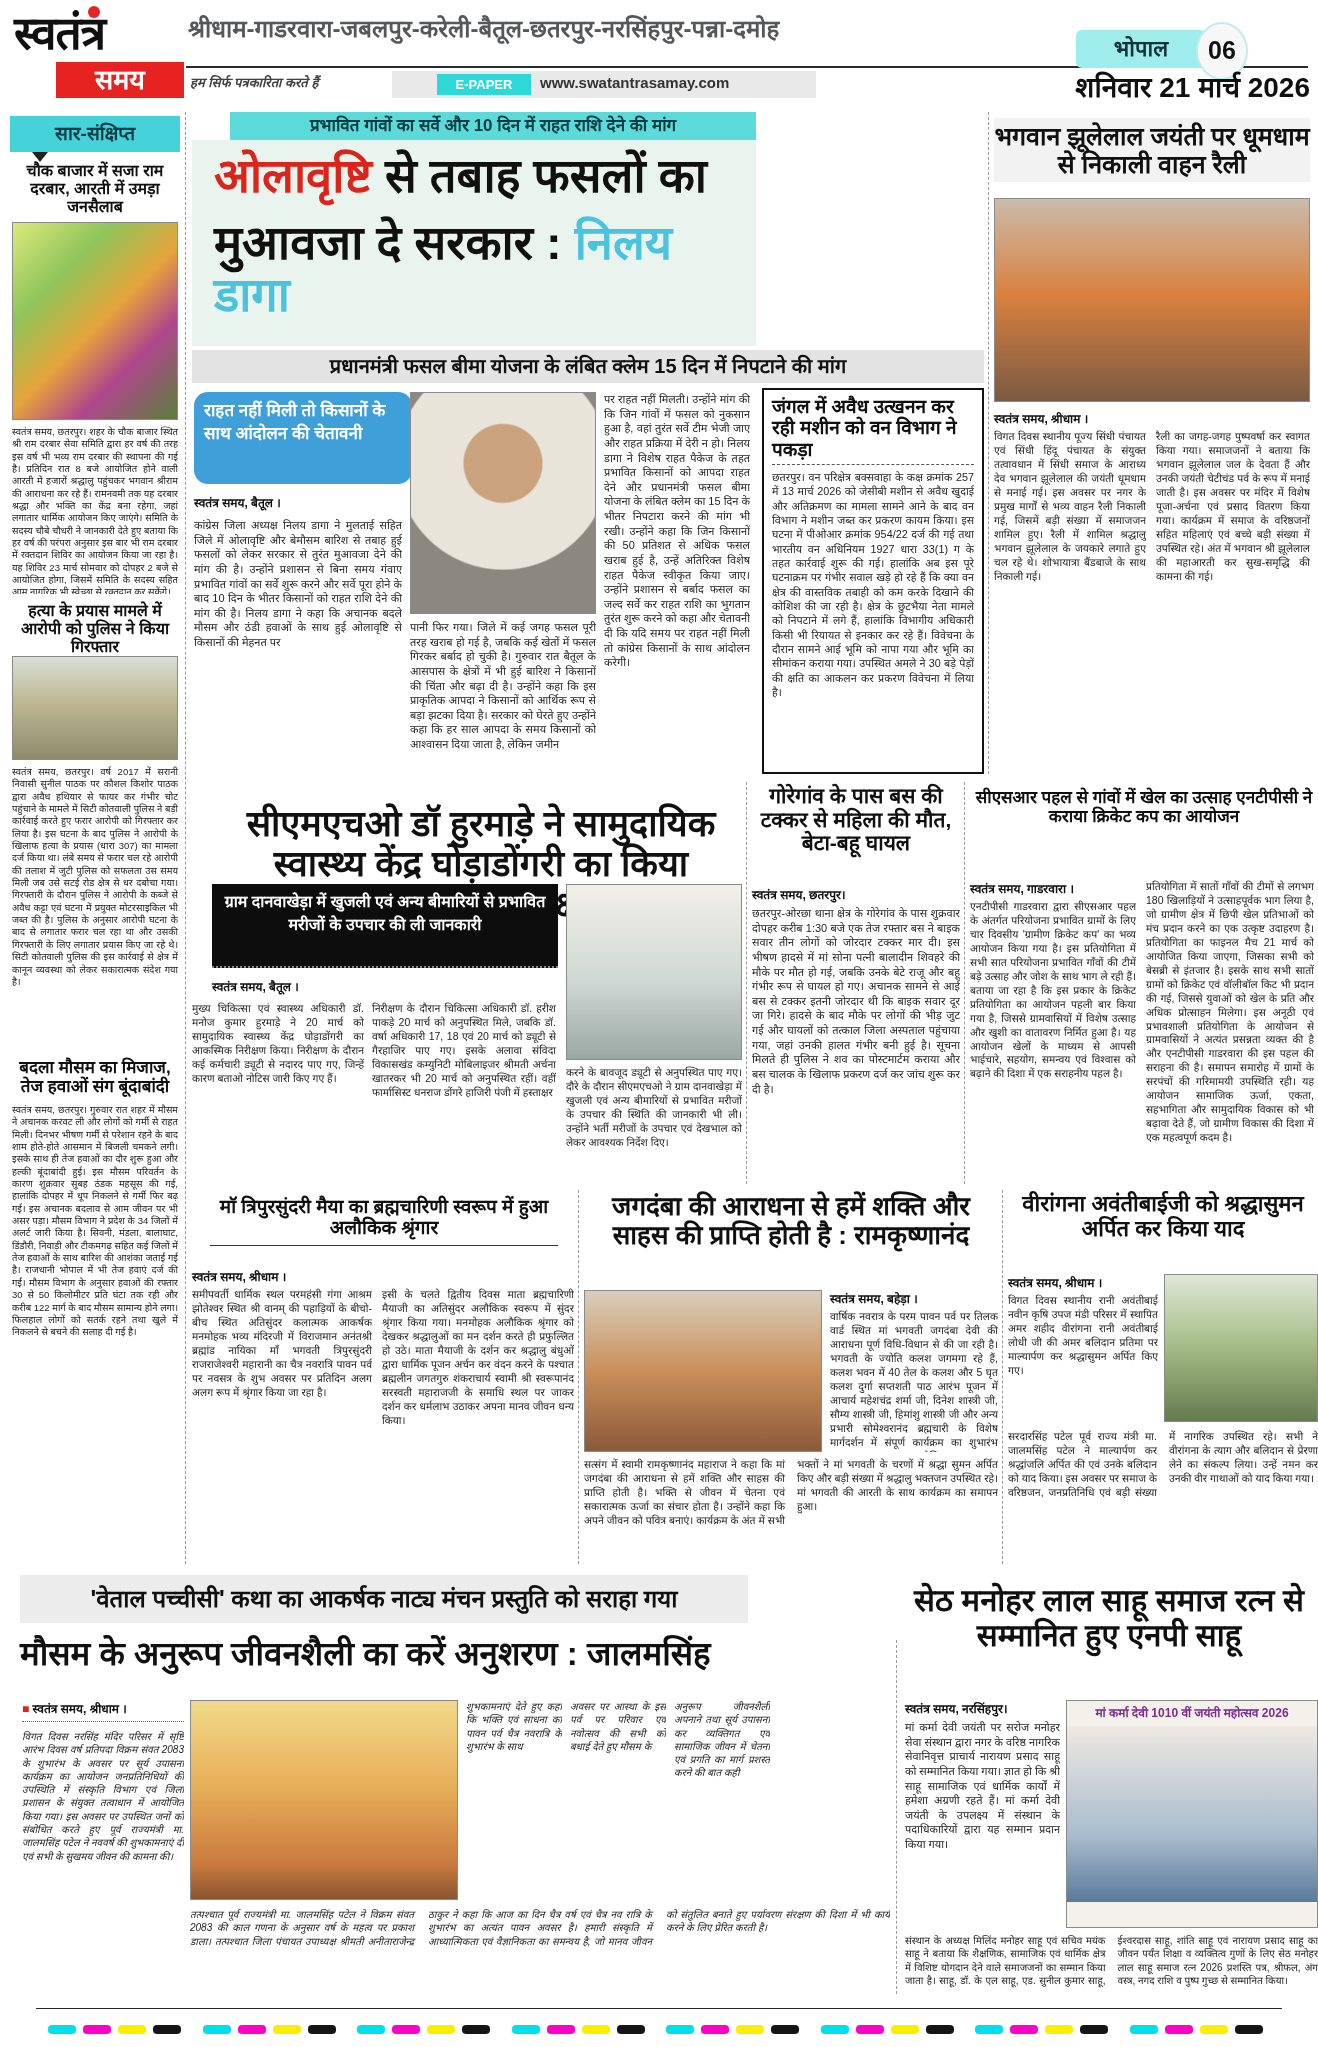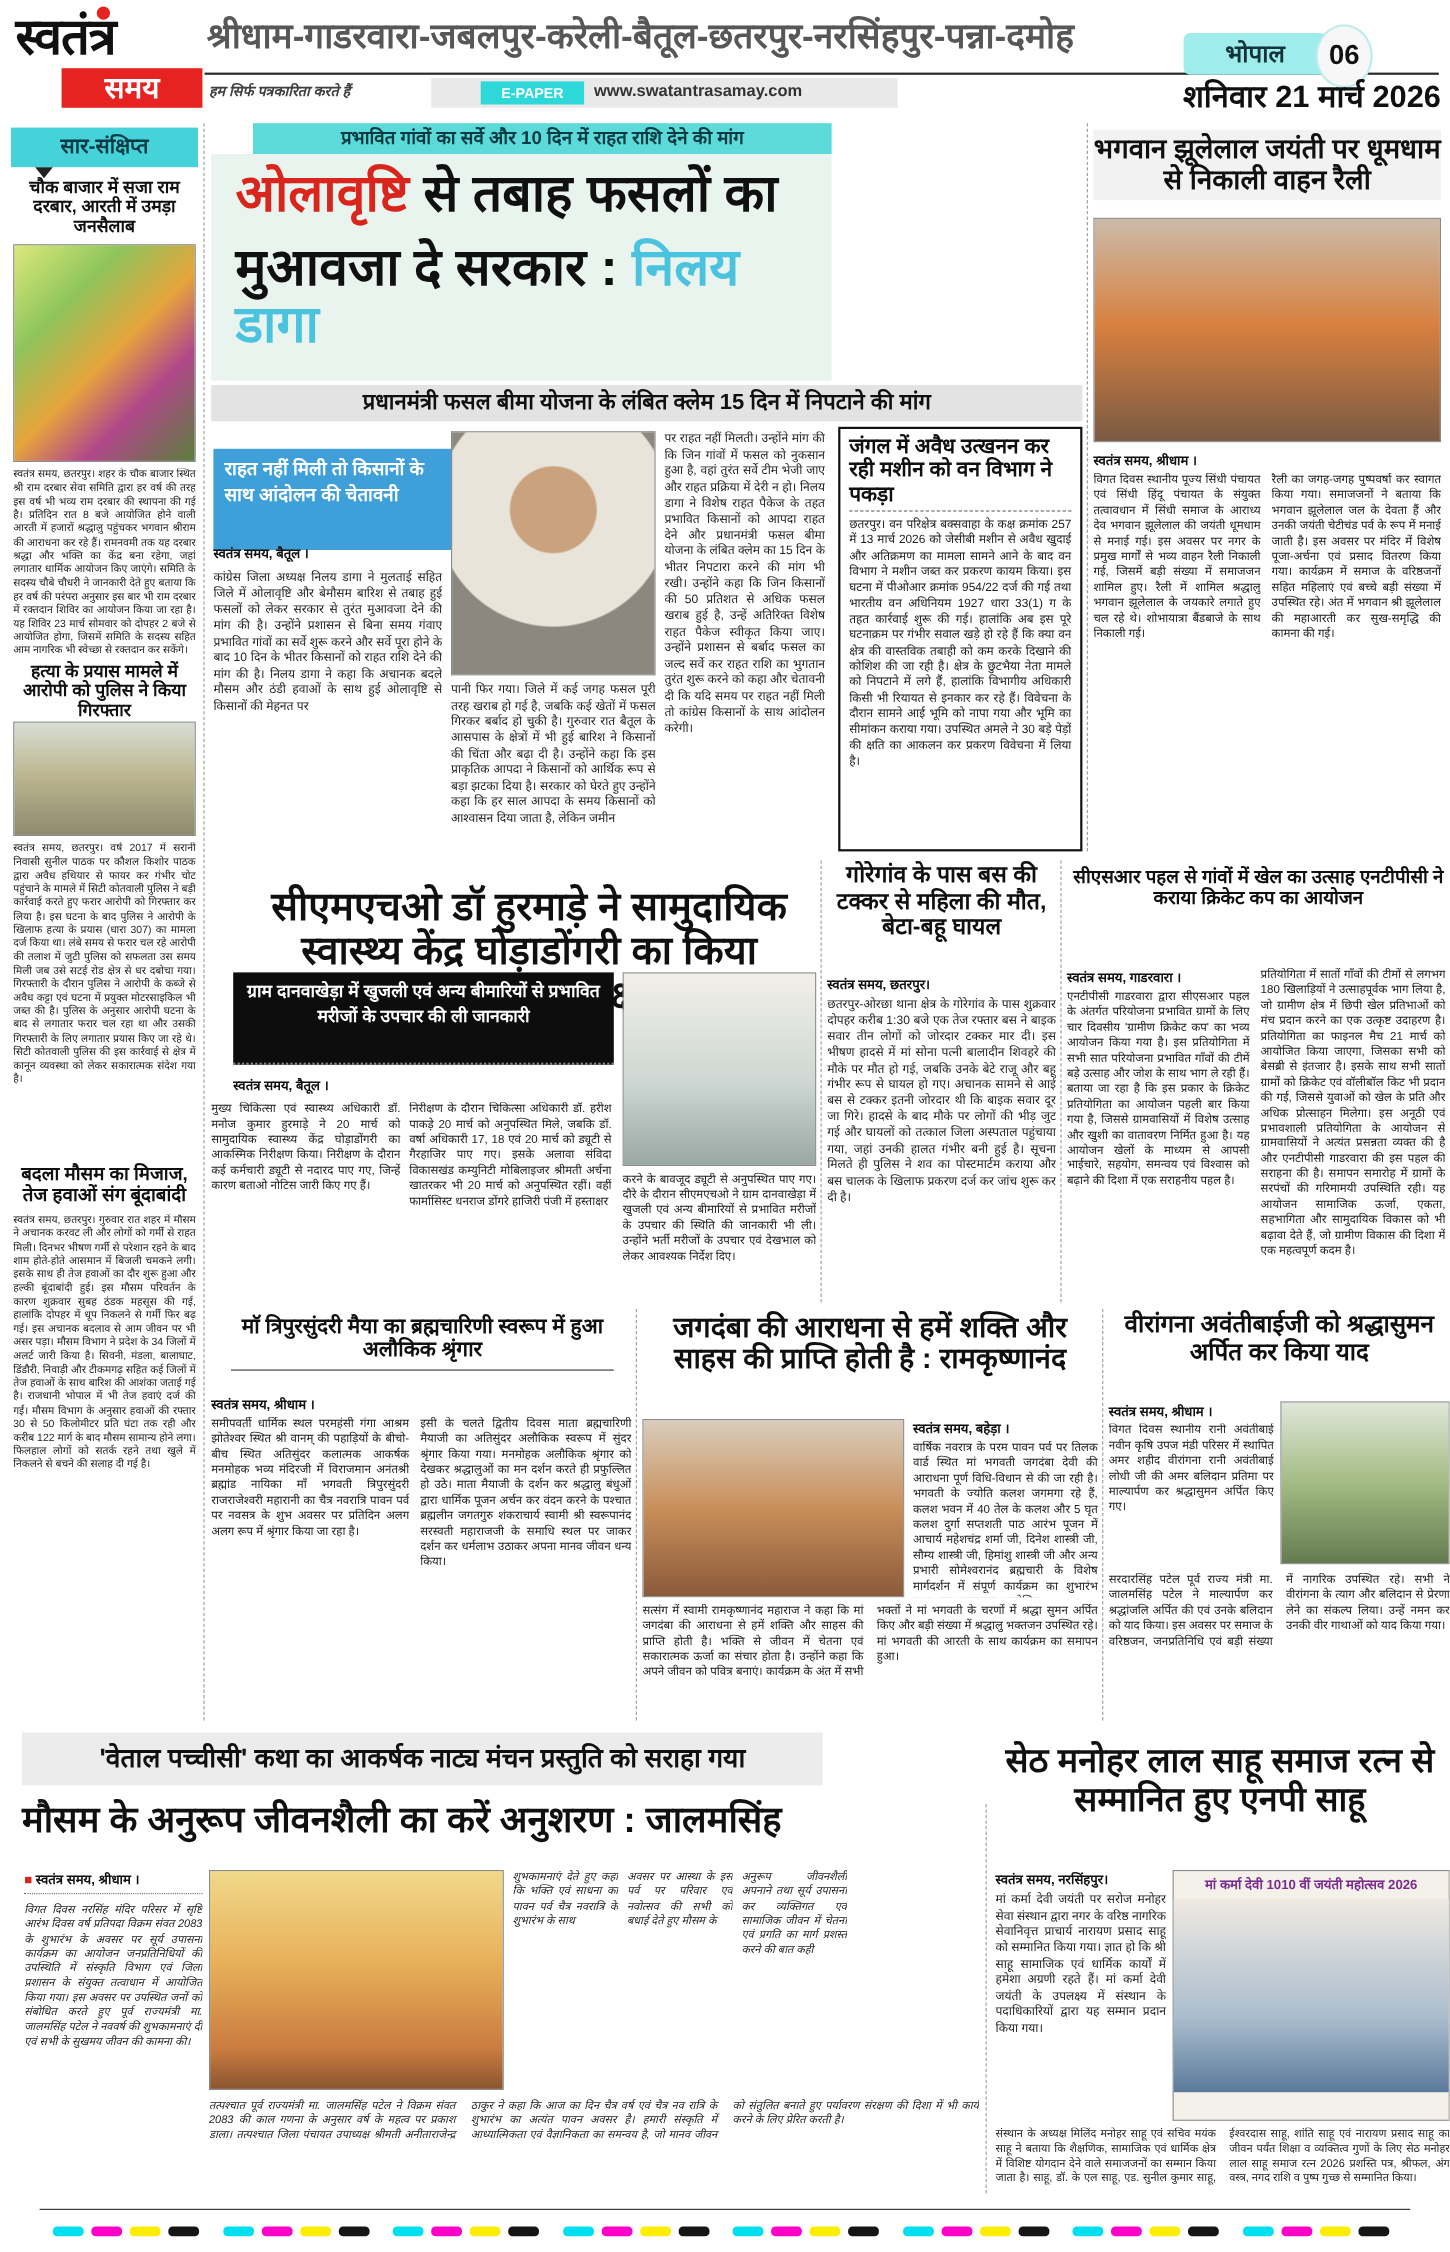--- a/index.html
+++ b/index.html
@@ -29,21 +29,21 @@
 
 <div class="page">
 
   <div class="abs" style="left:12px;top:6px;width:168px;height:96px;">
     <div class="abs hd" style="left:2px;top:2px;font-size:46px;letter-spacing:-1px;">स्वतंत्र</div>
     <div class="abs" style="left:76px;top:0;width:12px;height:12px;border-radius:50%;background:#e62320;"></div>
     <div class="abs center" style="left:44px;top:56px;width:128px;height:36px;background:#e62320;">
       <span class="hd" style="color:#fff;font-size:27px;line-height:36px;">समय</span>
     </div>
   </div>
-  <div class="abs hd" style="left:188px;top:16px;width:890px;font-size:32px;color:#565759;white-space:nowrap;">श्रीधाम-गाडरवारा-जबलपुर-करेली-बैतूल-छतरपुर-नरसिंहपुर-पन्ना-दमोह</div>
+  <div class="abs hd" style="left:188px;top:16px;width:890px;font-size:24px;color:#565759;white-space:nowrap;">श्रीधाम-गाडरवारा-जबलपुर-करेली-बैतूल-छतरपुर-नरसिंहपुर-पन्ना-दमोह</div>
   <div class="abs" style="left:186px;top:66px;width:1122px;border-top:2px solid #2a2a2a;"></div>
   <div class="abs hd" style="left:190px;top:76px;font-size:13px;color:#404040;font-style:italic;">हम सिर्फ पत्रकारिता करते हैं</div>
   <div class="abs" style="left:392px;top:71px;width:424px;height:27px;background:#e9e9e9;"></div>
   <div class="abs center" style="left:437px;top:74px;width:94px;height:21px;background:#2fd8d8;">
     <span class="hd" style="color:#fff;font-size:13px;line-height:21px;">E-PAPER</span>
   </div>
   <div class="abs hd" style="left:540px;top:75px;font-size:15px;color:#333;">www.swatantrasamay.com</div>
   <div class="abs center" style="left:1076px;top:30px;width:130px;height:38px;background:#9fecec;border-radius:6px;">
     <span class="hd" style="font-size:22px;line-height:38px;color:#13343a;">भोपाल</span>
   </div>
@@ -76,21 +76,21 @@
     <div class="hd" style="font-size:47px;margin-top:10px;">
       <span style="color:#d9251c;">ओलावृष्टि</span><span> से तबाह फसलों का</span>
     </div>
     <div class="hd" style="font-size:47px;margin-top:14px;">
       <span>मुआवजा दे सरकार : </span><span style="color:#4cc3de;">निलय डागा</span>
     </div>
   </div>
   <div class="abs center" style="left:192px;top:350px;width:792px;height:33px;background:#e3e3e3;">
     <span class="hd" style="font-size:20px;line-height:33px;">प्रधानमंत्री फसल बीमा योजना के लंबित क्लेम 15 दिन में निपटाने की मांग</span>
   </div>
-  <div class="abs" style="left:194px;top:408px;width:218px;height:92px;background:#3f9fd8;padding:8px 10px;box-sizing:border-box;">
+  <div class="abs" style="left:194px;top:392px;width:218px;height:92px;background:#3f9fd8;padding:8px 10px;box-sizing:border-box;border-radius:14px;">
     <span class="hd" style="color:#fff;font-size:17px;line-height:1.35;">राहत नहीं मिली तो किसानों के साथ आंदोलन की चेतावनी</span>
   </div>
   <div class="abs byline" style="left:194px;top:494px;width:210px;">स्वतंत्र समय, बैतूल ।</div>
   <div class="abs photo p-portrait" style="left:410px;top:392px;width:186px;height:222px;"></div>
   <div class="abs bt" style="left:194px;top:518px;width:208px;height:256px;overflow:hidden;font-size:11px;">कांग्रेस जिला अध्यक्ष निलय डागा ने मुलताई सहित जिले में ओलावृष्टि और बेमौसम बारिश से तबाह हुई फसलों को लेकर सरकार से तुरंत मुआवजा देने की मांग की है। उन्होंने प्रशासन से बिना समय गंवाए प्रभावित गांवों का सर्वे शुरू करने और सर्वे पूरा होने के बाद 10 दिन के भीतर किसानों को राहत राशि देने की मांग की है। निलय डागा ने कहा कि अचानक बदले मौसम और ठंडी हवाओं के साथ हुई ओलावृष्टि से किसानों की मेहनत पर</div>
   <div class="abs bt" style="left:410px;top:620px;width:186px;height:154px;overflow:hidden;font-size:11px;">पानी फिर गया। जिले में कई जगह फसल पूरी तरह खराब हो गई है, जबकि कई खेतों में फसल गिरकर बर्बाद हो चुकी है। गुरुवार रात बैतूल के आसपास के क्षेत्रों में भी हुई बारिश ने किसानों की चिंता और बढ़ा दी है। उन्होंने कहा कि इस प्राकृतिक आपदा ने किसानों को आर्थिक रूप से बड़ा झटका दिया है। सरकार को घेरते हुए उन्होंने कहा कि हर साल आपदा के समय किसानों को आश्वासन दिया जाता है, लेकिन जमीन</div>
   <div class="abs bt" style="left:604px;top:392px;width:146px;height:382px;overflow:hidden;font-size:11px;">पर राहत नहीं मिलती। उन्होंने मांग की कि जिन गांवों में फसल को नुकसान हुआ है, वहां तुरंत सर्वे टीम भेजी जाए और राहत प्रक्रिया में देरी न हो। निलय डागा ने विशेष राहत पैकेज के तहत प्रभावित किसानों को आपदा राहत देने और प्रधानमंत्री फसल बीमा योजना के लंबित क्लेम का 15 दिन के भीतर निपटारा करने की मांग भी रखी। उन्होंने कहा कि जिन किसानों की 50 प्रतिशत से अधिक फसल खराब हुई है, उन्हें अतिरिक्त विशेष राहत पैकेज स्वीकृत किया जाए। उन्होंने प्रशासन से बर्बाद फसल का जल्द सर्वे कर राहत राशि का भुगतान तुरंत शुरू करने को कहा और चेतावनी दी कि यदि समय पर राहत नहीं मिली तो कांग्रेस किसानों के साथ आंदोलन करेगी।</div>
 
   <div class="abs" style="left:762px;top:388px;width:222px;height:386px;border:2px solid #111;padding:6px 8px;box-sizing:border-box;">
     <div class="hd" style="font-size:19px;border-bottom:1px dashed #555;padding-bottom:4px;">जंगल में अवैध उत्खनन कर रही मशीन को वन विभाग ने पकड़ा</div>

